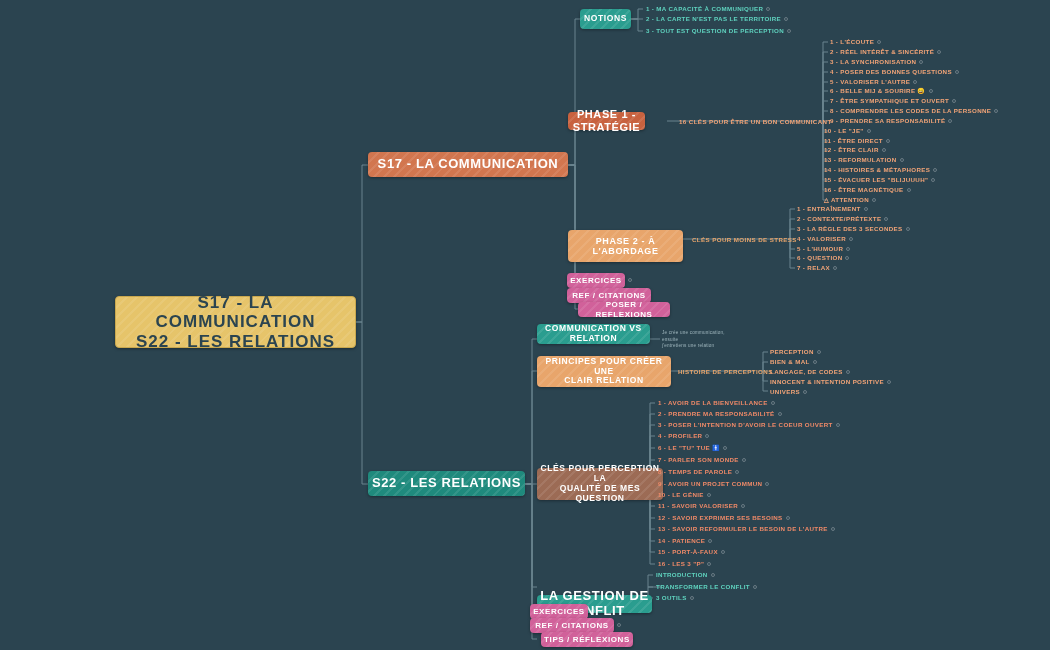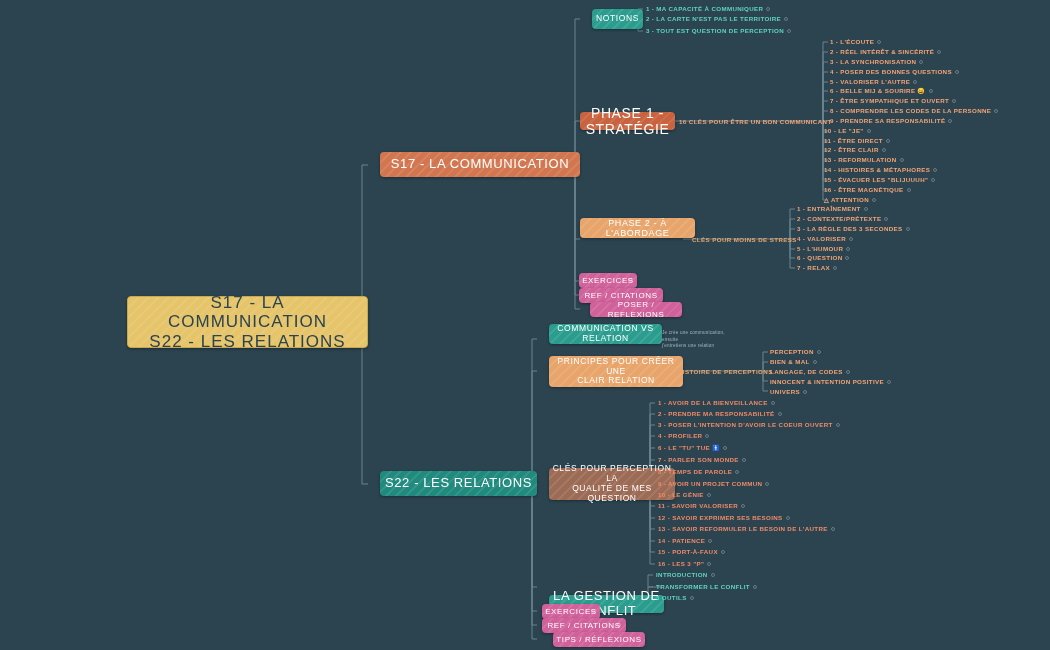--- a/index.html
+++ b/index.html
@@ -12,26 +12,25 @@
   }
   #canvas { position:absolute; inset:0; }
   svg.links { position:absolute; inset:0; width:1050px; height:650px; pointer-events:none; }
 
   .node {
     position:absolute;
     border-radius:4px;
     display:flex; align-items:center; justify-content:center;
     text-align:center;
     color:#fff;
-    font-weight:normal;
+    font-weight:bold;
     letter-spacing:.6px;
     line-height:1.15;
     box-shadow:0 1px 3px rgba(0,0,0,.35);
     background-image:repeating-linear-gradient(135deg, rgba(255,255,255,.09) 0 2px, rgba(255,255,255,0) 2px 7px);
-    margin-left:12px;
   }
 
   
   .central {
     background-color:#e6c46a;
     color:#2b4450;
     border:1px solid #c9a84e;
     font-size:17px;
     padding:10px 14px;
     letter-spacing:1px;
@@ -188,21 +187,21 @@
   </div>
   <div class="leaf teal" style="left:646px; top:15px;">
     <span>2 - LA CARTE N'EST PAS LE TERRITOIRE</span>
     <span class="dot"></span>
   </div>
   <div class="leaf teal" style="left:646px; top:27px;">
     <span>3 - TOUT EST QUESTION DE PERCEPTION</span>
     <span class="dot"></span>
   </div>
 
-  <div class="node c-orange-m" style="left:568px; top:112px; width:95px; height:18px; font-size:14px;">PHASE 1 - STRATÉGIE</div>
+  <div class="node c-orange-m" style="left:568px; top:112px; width:77px; height:18px; font-size:11px;">PHASE 1 - STRATÉGIE</div>
   <div class="tagline salmon" style="left:679px; top:118px;">
     <span>16 CLÉS POUR ÊTRE UN BON COMMUNICANT</span>
   </div>
 
   <div class="leaf" style="left:830px; top:38px;">
       <span>1 - L'ÉCOUTE</span>
       <span class="dot"></span>
     </div>
   <div class="leaf" style="left:830px; top:48px;">
       <span>2 - RÉEL INTÉRÊT &amp; SINCÉRITÉ</span>
@@ -262,21 +261,21 @@
     </div>
   <div class="leaf" style="left:824px; top:186px;">
       <span>16 - ÊTRE MAGNÉTIQUE</span>
       <span class="dot"></span>
     </div>
   <div class="leaf" style="left:824px; top:196px;">
       <span>△ ATTENTION</span>
       <span class="dot"></span>
     </div>
 
-  <div class="node c-orange" style="left:568px; top:218px; width:115px; height:20px; font-size:9px;">PHASE 2 - À L'ABORDAGE</div>
+  <div class="node c-orange" style="left:568px; top:230px; width:115px; height:32px; font-size:9px;">PHASE 2 - À L'ABORDAGE</div>
   <div class="tagline orange" style="left:692px; top:236px;">
     <span>CLÉS POUR MOINS DE STRESS</span>
   </div>
 
   <div class="leaf" style="left:797px; top:205px;">
       <span>1 - ENTRAÎNEMENT</span>
       <span class="dot"></span>
     </div>
   <div class="leaf" style="left:797px; top:215px;">
       <span>2 - CONTEXTE/PRÉTEXTE</span>

